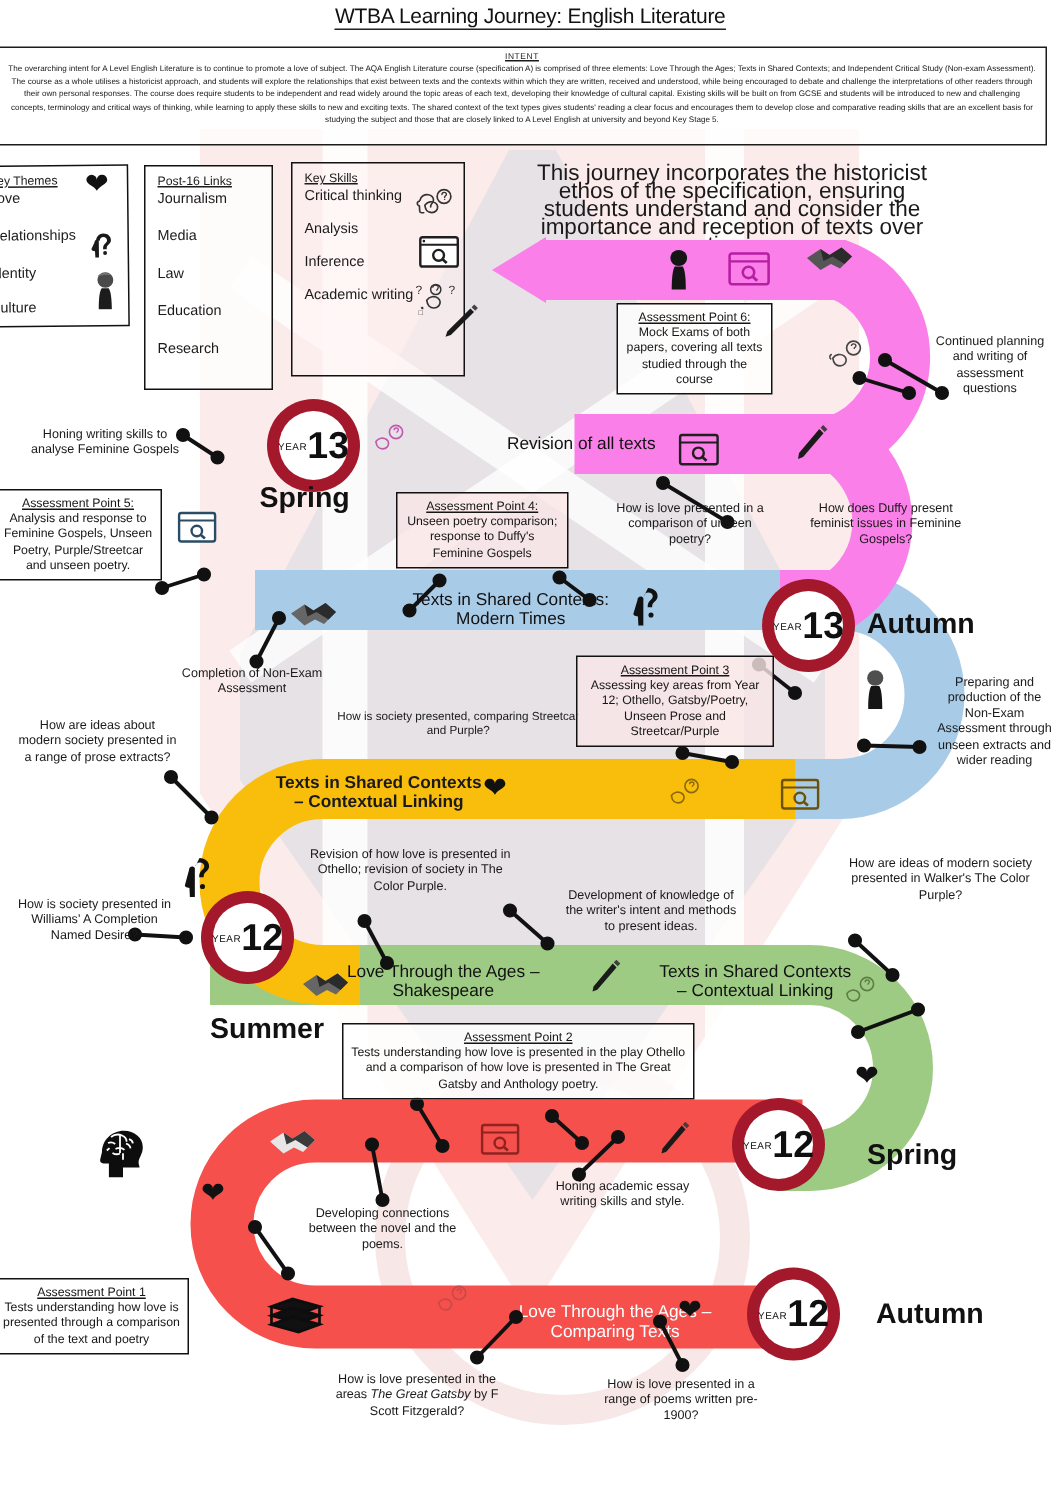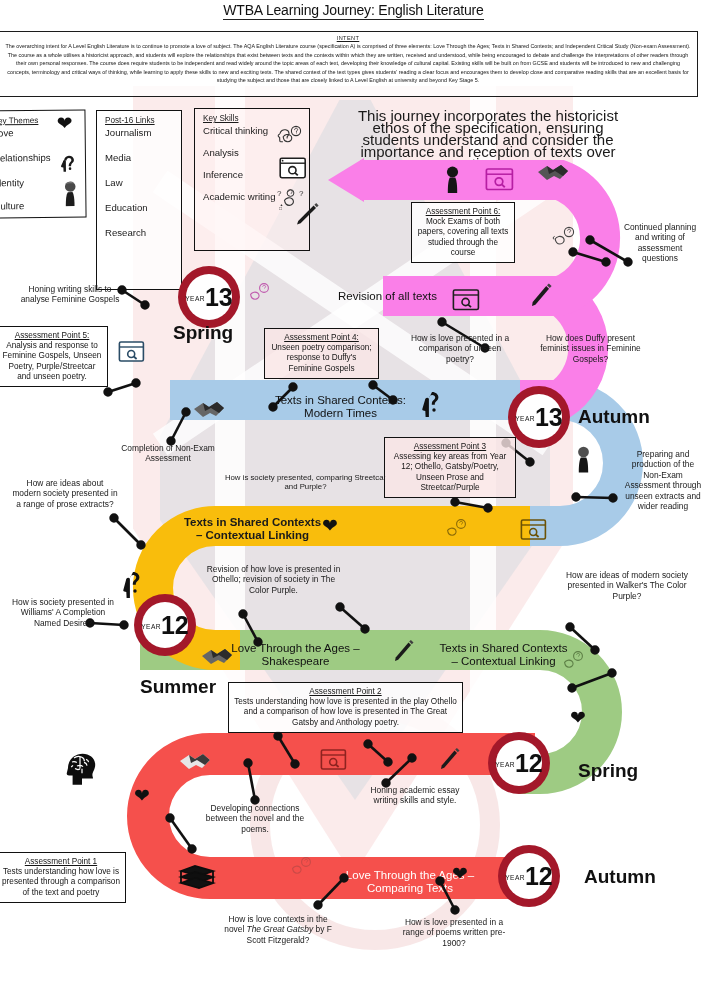--- a/index.html
+++ b/index.html
@@ -38,21 +38,21 @@
       text-decoration:underline;margin:0 0 1px 0;}
   #intent-body{text-align:center;font-size:5.4px;line-height:8.6px;color:#161616;}
 
   
   .infobox{position:absolute;border:1.7px solid #111;background:rgba(255,255,255,.8);
       box-sizing:border-box;}
   .ib-title{font-size:8.2px;text-decoration:underline;margin-bottom:2px;}
   .ib-item{font-size:9.6px;line-height:11px;margin-bottom:8px;}
 
   #box-themes{left:-14px;top:110px;width:100px;height:108px;transform:rotate(-.6deg);padding:5px 6px;}
-  #box-post16{left:96px;top:110px;width:86px;height:180px;padding:5px 8px;}
+  #box-post16{left:96px;top:110px;width:86px;height:150px;padding:5px 8px;}
   #box-skills{left:194px;top:108px;width:116px;height:143px;padding:5px 8px;
       background:rgba(255,240,240,.55);}
   #box-skills .ib-item{margin-bottom:11px;}
 
   .ib-icon{position:absolute;}
 
   
   #ribbon{position:absolute;left:0;top:0;width:707px;height:1000px;}
 
   
@@ -456,25 +456,26 @@
 
   <div class="note" style="left:14px;top:284px;width:112px;">Honing writing skills to analyse Feminine Gospels</div>
   <div class="note" style="left:108px;top:443px;width:120px;">Completion of Non-Exam Assessment</div>
   <div class="note" style="left:405px;top:333px;width:110px;">How is love presented in a comparison of unseen poetry?</div>
   <div class="note" style="left:533px;top:333px;width:115px;">How does Duffy present feminist issues in Feminine Gospels?</div>
   <div class="note" style="left:622px;top:222px;width:76px;text-align:center;">Continued planning and writing of assessment questions</div>
   <div class="note" style="left:624px;top:449px;width:78px;">Preparing and production of the Non-Exam Assessment through unseen extracts and wider reading</div>
   <div class="note" style="left:12px;top:478px;width:106px;">How are ideas about modern society presented in a range of prose extracts?</div>
   <div class="note tight" style="left:218px;top:473px;width:175px;">How is society presented, comparing Streetcar and Purple?</div>
   <div class="note" style="left:206px;top:564px;width:135px;">Revision of how love is presented in Othello; revision of society in The Color Purple.</div>
+  <div class="note" style="left:374px;top:591px;width:120px;">Development of knowledge of the writer's intent and methods to present ideas.</div>
   <div class="note" style="left:562px;top:570px;width:130px;">How are ideas of modern society presented in Walker's The Color Purple?</div>
   <div class="note" style="left:12px;top:597px;width:102px;">How is society presented in Williams' A Completion Named Desire?</div>
   <div class="note" style="left:195px;top:803px;width:120px;">Developing connections between the novel and the poems.</div>
   <div class="note" style="left:360px;top:785px;width:110px;">Honing academic essay writing skills and style.</div>
-  <div class="note" style="left:222px;top:914px;width:112px;"><span>How is love contexts in the novel </span><span class="em">The Great Gatsby</span><span> by F Scott Fitzgerald?</span></div>
+  <div class="note" style="left:222px;top:914px;width:112px;"><span>How is love presented in the areas </span><span class="em">The Great Gatsby</span><span> by F Scott Fitzgerald?</span></div>
   <div class="note" style="left:396px;top:917px;width:116px;">How is love presented in a range of poems written pre-1900?</div>
 
   <div class="apbox" style="left:411px;top:202px;width:104px;">
     <div class="ap-h">Assessment Point 6:</div>
     <div>Mock Exams of both papers, covering all texts studied through the course</div>
   </div>
 
   <div class="apbox" style="left:-4px;top:326px;width:112px;">
     <div class="ap-h">Assessment Point 5:</div>
     <div>Analysis and response to Feminine Gospels, Unseen Poetry, Purple/Streetcar and unseen poetry.</div>

